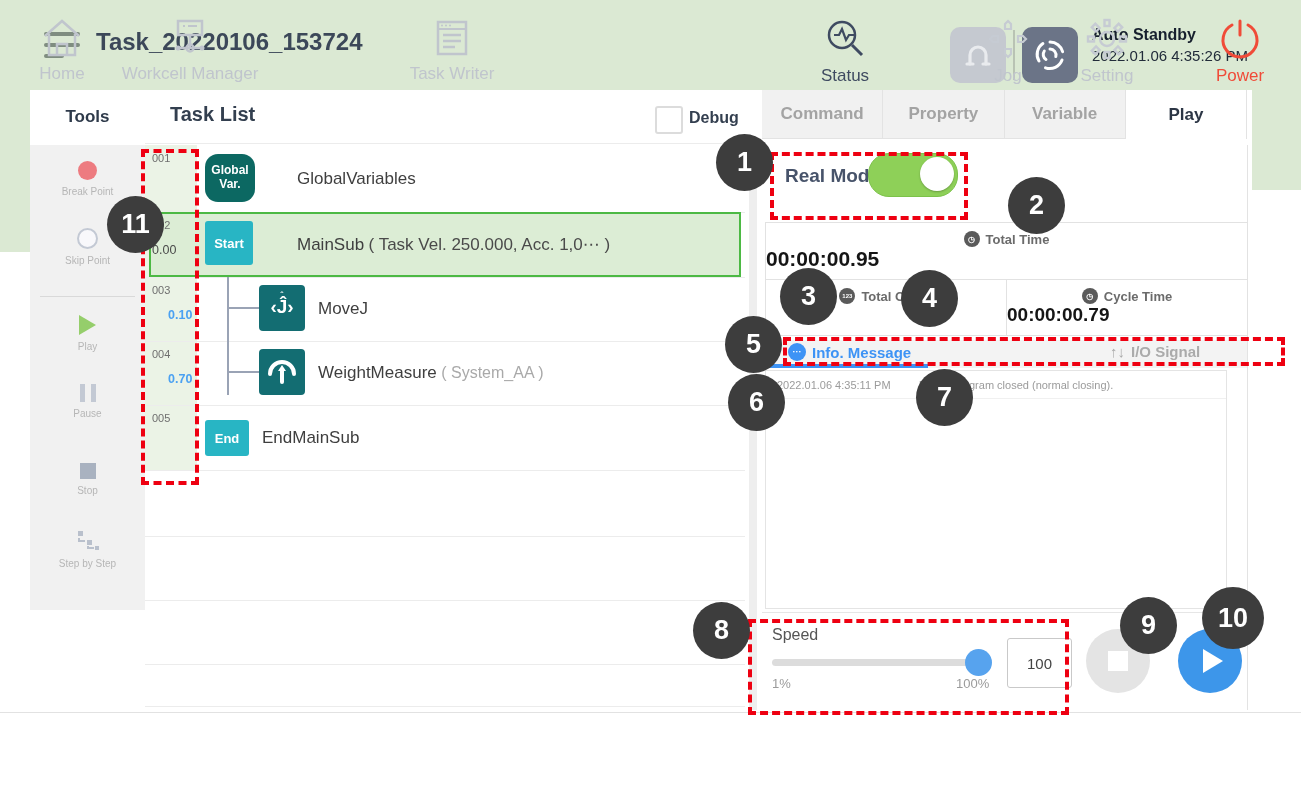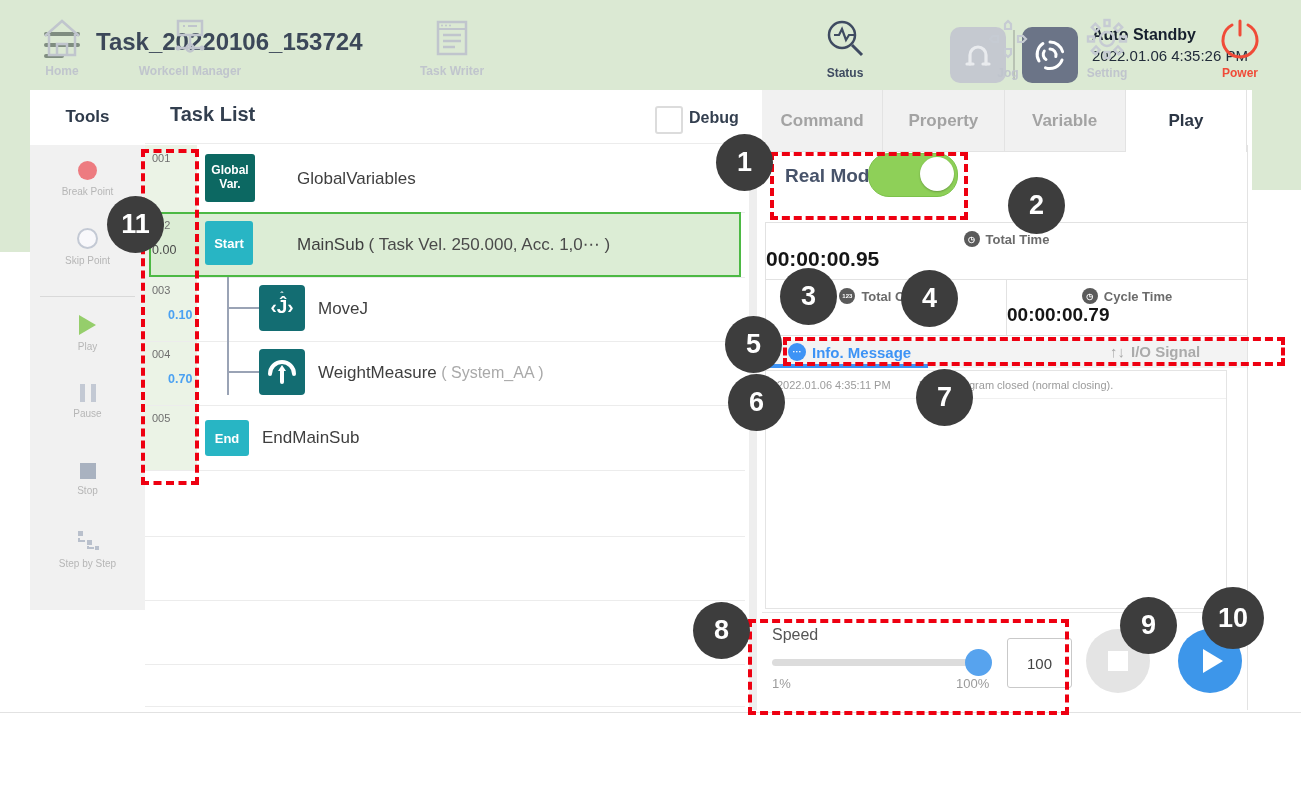--- a/index.html
+++ b/index.html
@@ -24,29 +24,29 @@
   .tools-bg{left:30px;top:145px;width:115px;height:465px;background:#f1f1f1;}
   .tdiv{left:40px;width:95px;height:1px;background:#d9d9d9;}
   
   .panel-title{font-size:20px;font-weight:bold;color:#333f4f;}
   .numcol{left:145px;top:145px;width:52px;height:325px;background:#ebf3e6;}
   .rowline{left:145px;width:600px;height:1px;background:#ececec;}
   .num{font-size:11px;color:#6f6f6f;}
   .numtime{font-size:12.5px;color:#4a4a4a;}
   .numtime.blue{color:#4ba1f2;font-weight:bold;margin-left:16px;}
   .badge{background:#28b5c4;color:#fff;font-weight:bold;border-radius:3px;display:flex;align-items:center;justify-content:center;}
-  .gbadge{background:#0c6862;color:#fff;font-weight:bold;border-radius:3px;display:flex;flex-direction:column;align-items:center;justify-content:center;line-height:1.15;font-size:12px;}
+  .gbadge{background:#0c6862;color:#fff;font-weight:bold;border-radius:13px;display:flex;flex-direction:column;align-items:center;justify-content:center;line-height:1.15;font-size:12px;}
   .rowname{font-size:17px;color:#3f3f3f;}
   .rowdetail{font-size:16px;color:#a9a9a9;}
   .selrow{left:149px;top:212px;width:588px;height:61px;background:#dcedd5;border:2px solid #4cb944;}
   .cmdicon{width:46px;height:46px;background:#136d72;border-radius:4px;display:flex;align-items:center;justify-content:center;color:#fff;}
   .treev{left:227px;width:2px;background:#9aa3b5;}
   .treeh{width:32px;height:2px;background:#9aa3b5;}
   
-  .tabbar{left:762px;top:90px;width:485px;height:62px;display:flex;}
+  .tabbar{left:762px;top:90px;width:485px;height:49px;display:flex;}
   .rtab{flex:1;display:flex;align-items:center;justify-content:center;background:#f1f1f1;
         border-right:1px solid #e3e3e3;border-bottom:1px solid #e3e3e3;
         font-size:17px;font-weight:bold;color:#a3a3a3;}
   .rtab.active{background:#fff;border-bottom:none;color:#2c3645;}
   .realmode{font-size:19px;font-weight:bold;color:#47536a;}
   .toggle{left:868px;top:153px;width:88px;height:42px;border-radius:21px;background:#8ed058;border:1px solid #7cc24a;}
   .knob{position:absolute;right:3px;top:3px;width:34px;height:34px;border-radius:50%;background:#fff;box-shadow:0 1px 2px rgba(0,0,0,.25);}
   .timerbox{left:765px;top:222px;width:481px;height:112px;border:1px solid #e2e2e2;}
   .tlabel{font-size:13px;font-weight:bold;color:#6b6b6b;display:flex;align-items:center;justify-content:center;gap:6px;}
   .tvalue{font-size:21px;font-weight:bold;color:#151515;}
@@ -60,21 +60,21 @@
   .speedlbl{font-size:16px;color:#555;}
   .slider-track{left:772px;top:659px;width:218px;height:7px;border-radius:4px;background:#dcdcdc;}
   .slider-thumb{left:965px;top:649px;width:27px;height:27px;border-radius:50%;background:#57a3ee;}
   .pct{font-size:13px;color:#9b9b9b;}
   .speedbox{left:1007px;top:638px;width:59px;height:46px;border:1px solid #c9c9c9;border-radius:3px;
             font-size:15px;color:#444;text-align:center;background:#fff;font-family:"Liberation Sans",sans-serif;}
   .circlebtn{border-radius:50%;display:flex;align-items:center;justify-content:center;}
   
   .nav{left:0;top:712px;width:1301px;height:96px;background:#fff;border-top:1px solid #e2e2e2;}
   .navitem{position:absolute;top:18px;width:140px;display:flex;flex-direction:column;align-items:center;gap:6px;}
-  .navlbl{font-size:12px;font-weight:bold;color:#c0c5cd;white-space:nowrap;}
+  .navlbl{font-size:17px;font-weight:normal;color:#c0c5cd;white-space:nowrap;}
   .navlbl.green{color:#8ed06c;}
   .navlbl.darkc{color:#3f4b61;}
   .navlbl.red{color:#f04b38;}
   
   .dash{position:absolute;border:4px dashed #ee0011;z-index:40;}
   .ann{position:absolute;width:57px;height:57px;border-radius:50%;background:#3d3d3d;color:#fff;
        display:flex;align-items:center;justify-content:center;font-size:27px;font-weight:bold;z-index:50;}
 </style>
 </head>
 <body>

